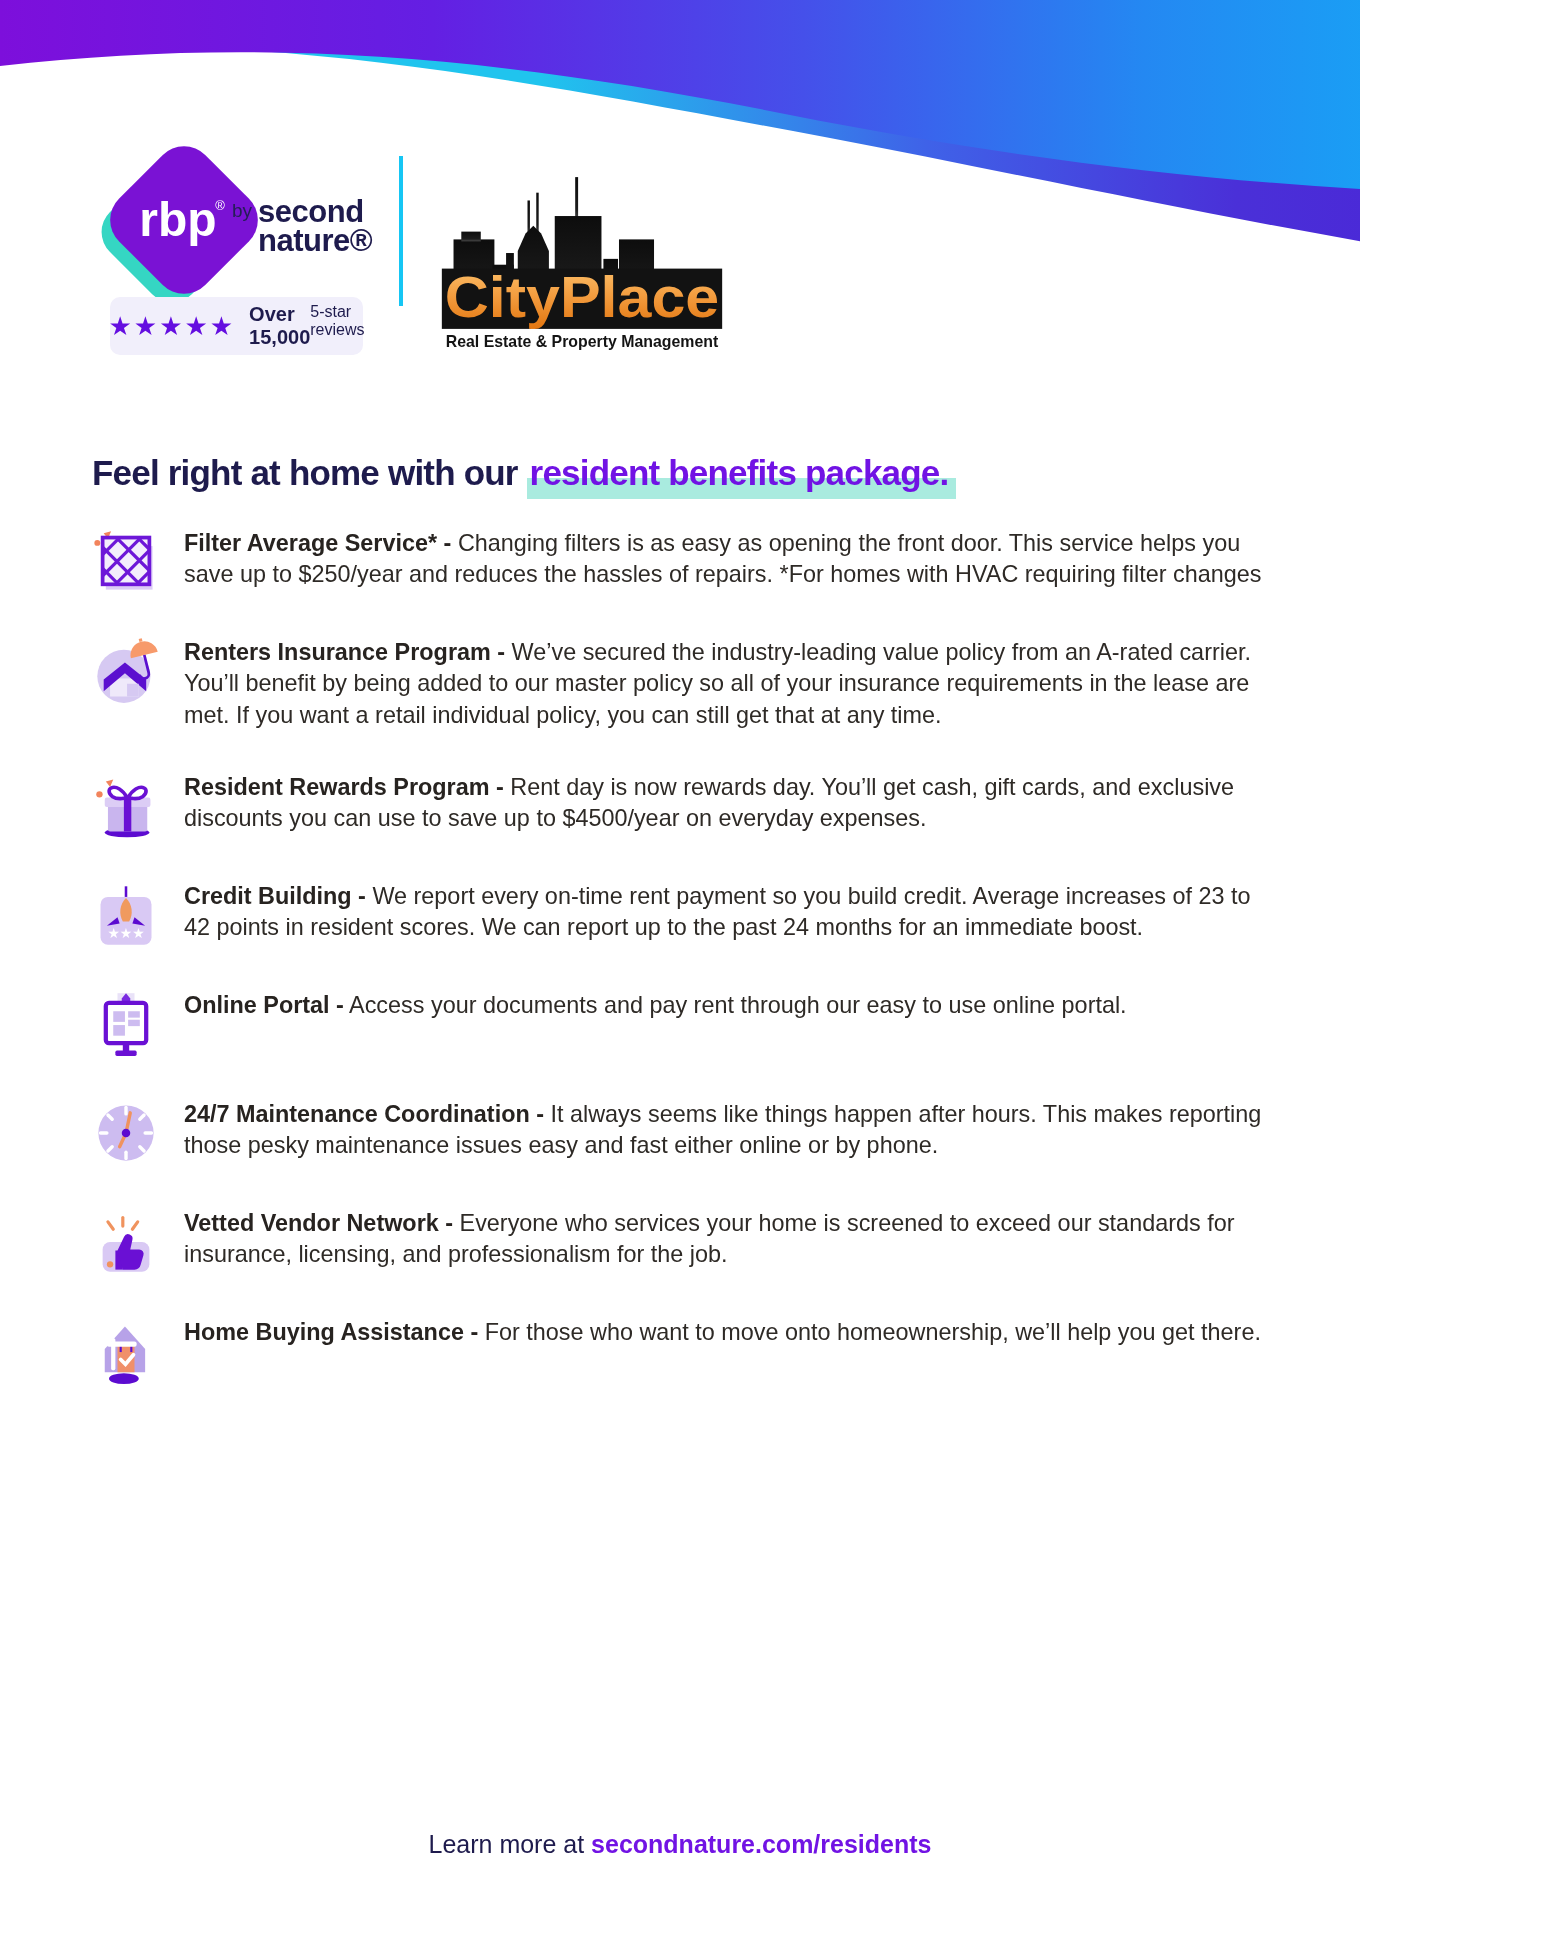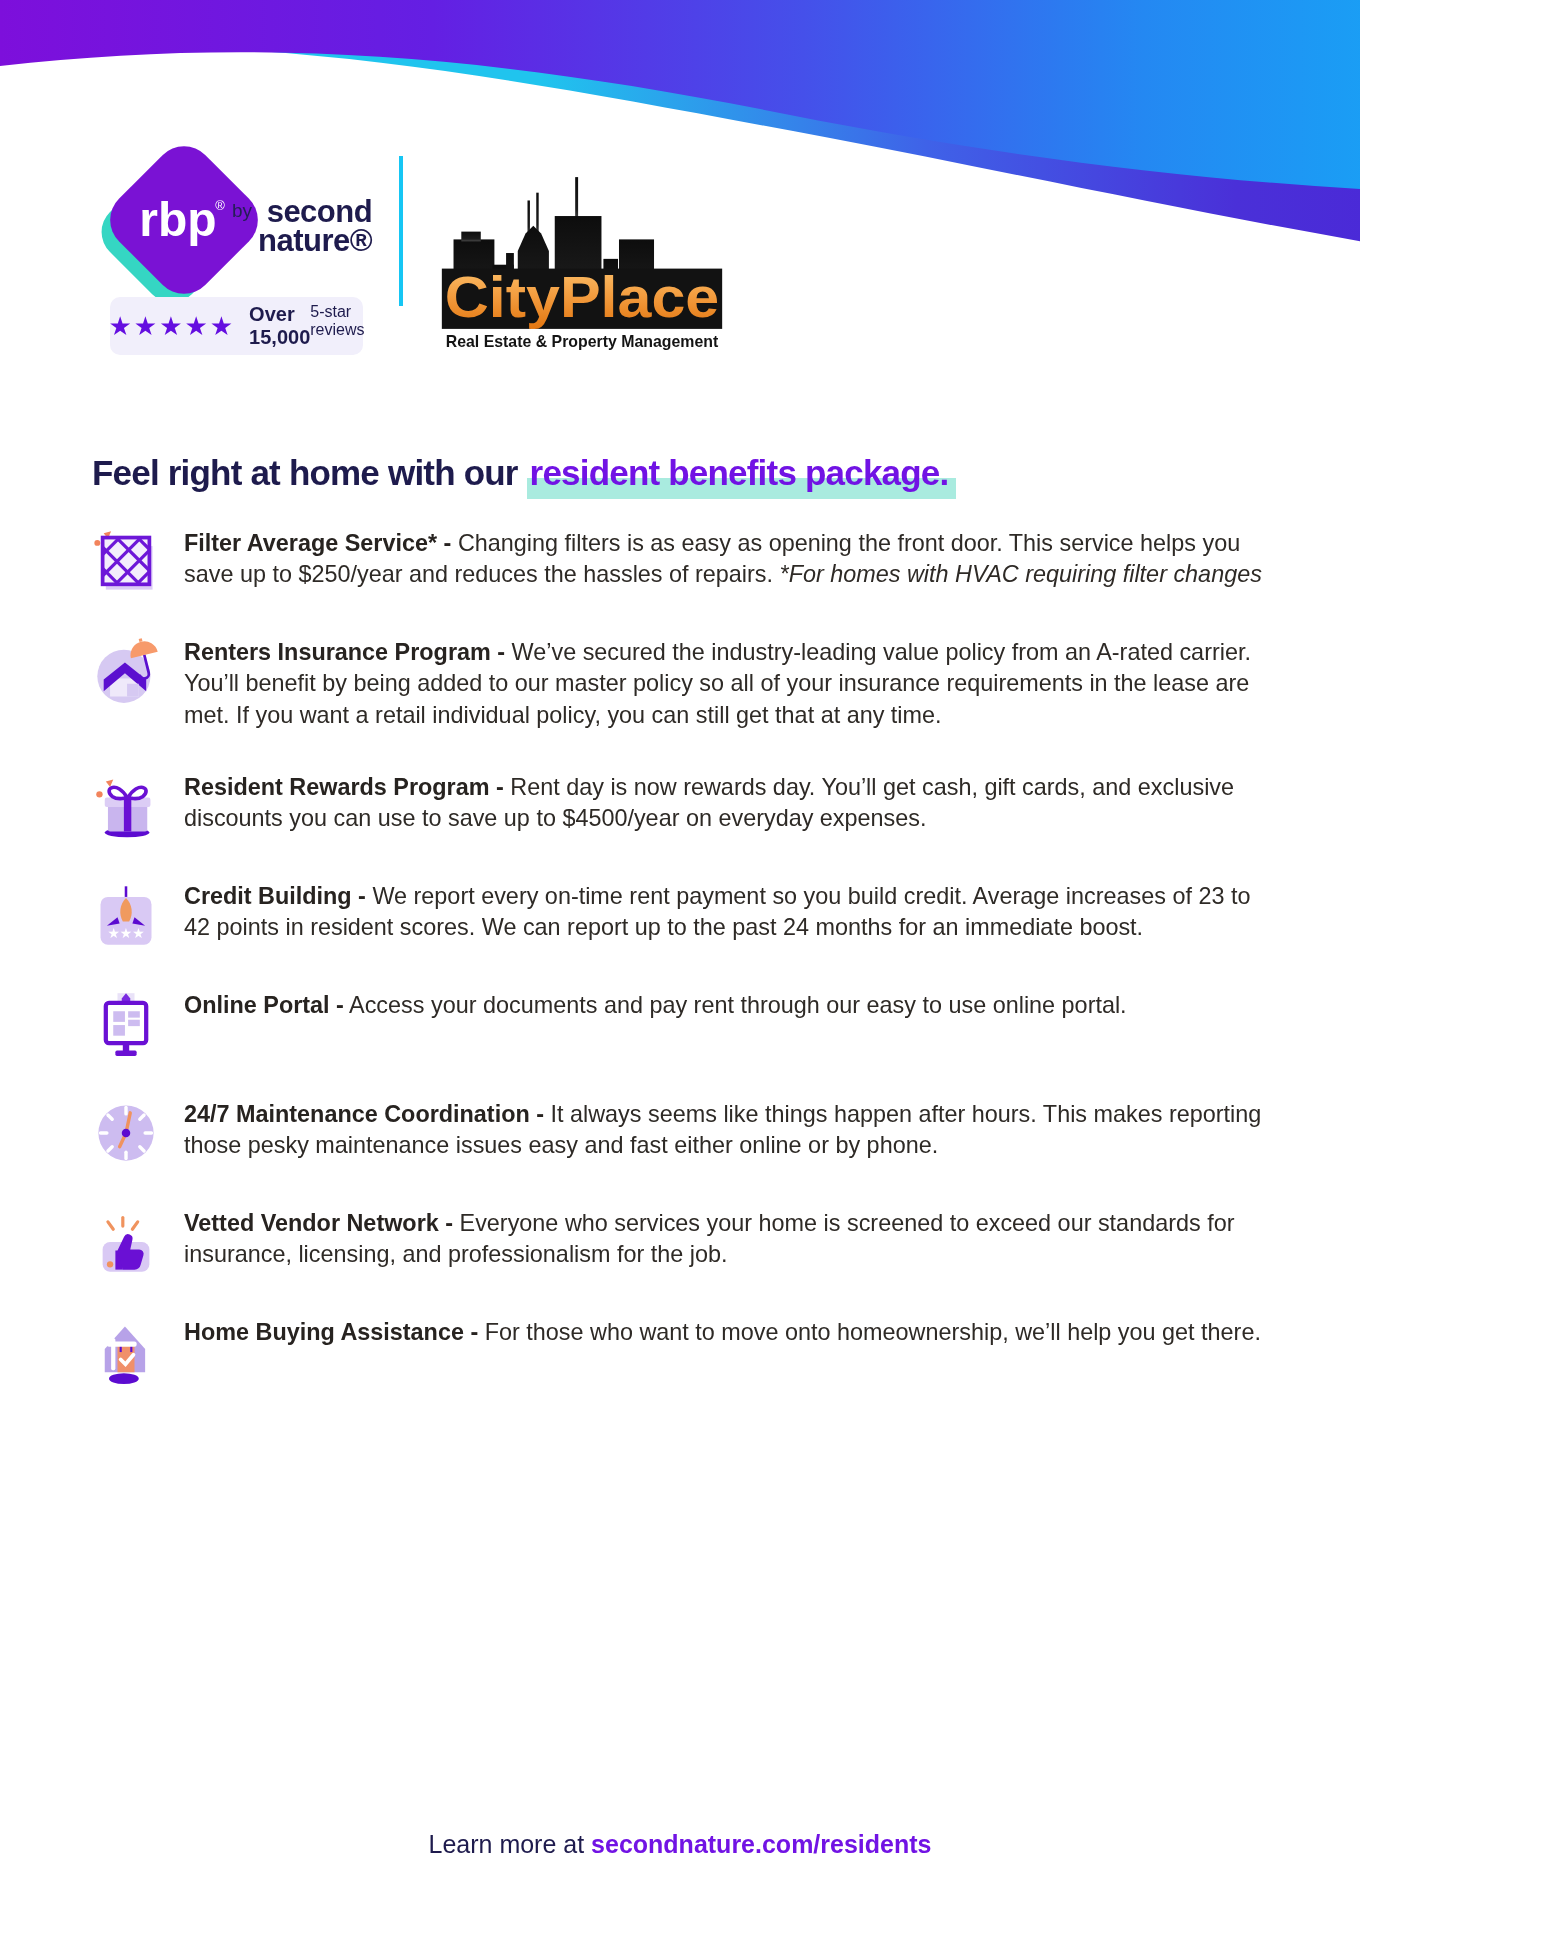--- a/index.html
+++ b/index.html
@@ -6,21 +6,21 @@
   .page{position:relative;width:1360px;height:1946px;background:#ffffff;overflow:hidden;
         font-family:"Liberation Sans",sans-serif;color:#2e2a26;}
 
   
   .wave{position:absolute;top:0;left:0;width:1545px;height:330px;}
 
   
   .rbp-logo{position:absolute;top:136px;left:98px;width:170px;height:172px;}
   .byline{position:absolute;top:198px;left:232px;display:flex;align-items:flex-start;gap:6px;}
   .byline .by{font-size:19px;color:#241d56;font-weight:500;margin-top:2px;}
-  .byline .namecol{display:flex;flex-direction:column;align-items:flex-end;line-height:0.92;}
+  .byline .namecol{display:flex;flex-direction:column;align-items:flex-start;line-height:0.92;}
   .byline .n1,.byline .n2{font-size:31px;font-weight:800;color:#1e1b4d;letter-spacing:-0.5px;}
 
   .reviews{position:absolute;top:297px;left:110px;width:253px;height:58px;background:#f1effb;
            border-radius:10px;display:flex;align-items:center;justify-content:center;gap:14px;}
   .stars{color:#640ee0;font-size:26px;letter-spacing:2px;line-height:1;}
   .rev-col{display:flex;flex-direction:row;line-height:1.15;}
   .rev-l1{font-size:20px;font-weight:700;color:#1e1b4d;}
   .rev-l2{font-size:16px;color:#1e1b4d;}
 
   .divider{position:absolute;top:156px;left:399px;width:4px;height:150px;background:#16c6f4;}
@@ -34,21 +34,21 @@
            background:linear-gradient(to bottom,transparent 54%,#a9ebdf 54%,#a9ebdf 100%);
            padding:0 8px 7px 3px;}
 
   
   .benefits{position:absolute;top:528px;left:92px;right:88px;}
   .item{display:grid;grid-template-columns:80px 1fr;column-gap:12px;margin-bottom:41px;}
   .icon-wrap{width:68px;height:68px;}
   .icon-wrap svg{width:68px;height:68px;display:block;}
   .item-text{margin:0;font-size:23.4px;line-height:1.34;color:#2e2a26;}
   .item-title{font-weight:700;color:#272320;}
-  .item-note{font-style:italic;}
+  .item-note{}
 
   
   .learn{position:absolute;top:1830px;left:0;width:100%;text-align:center;font-size:25px;color:#1e1b4d;}
   .learn .link{color:#7113e4;font-weight:800;}
 
   .legal{position:absolute;top:1922px;left:74px;right:56px;display:flex;justify-content:space-between;
          font-size:13.3px;color:#1b1b1b;}
 </style>
 </head>
 <body>

